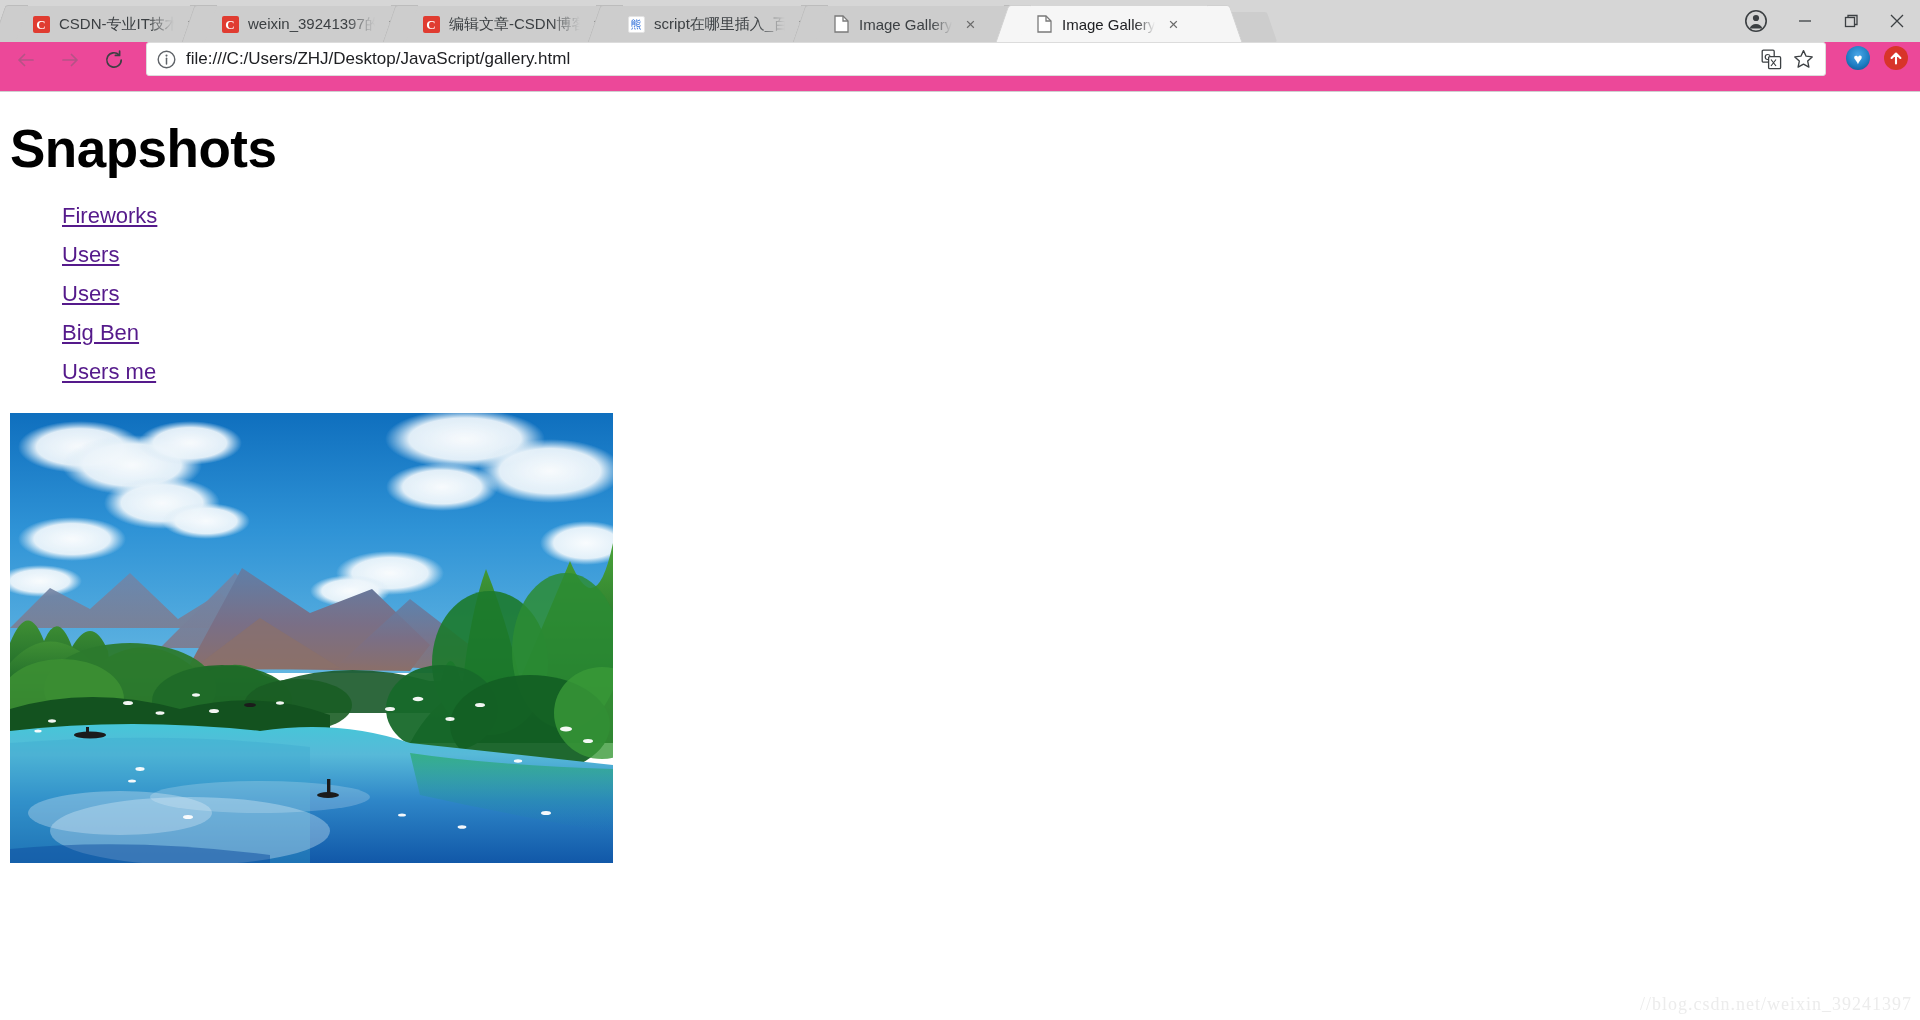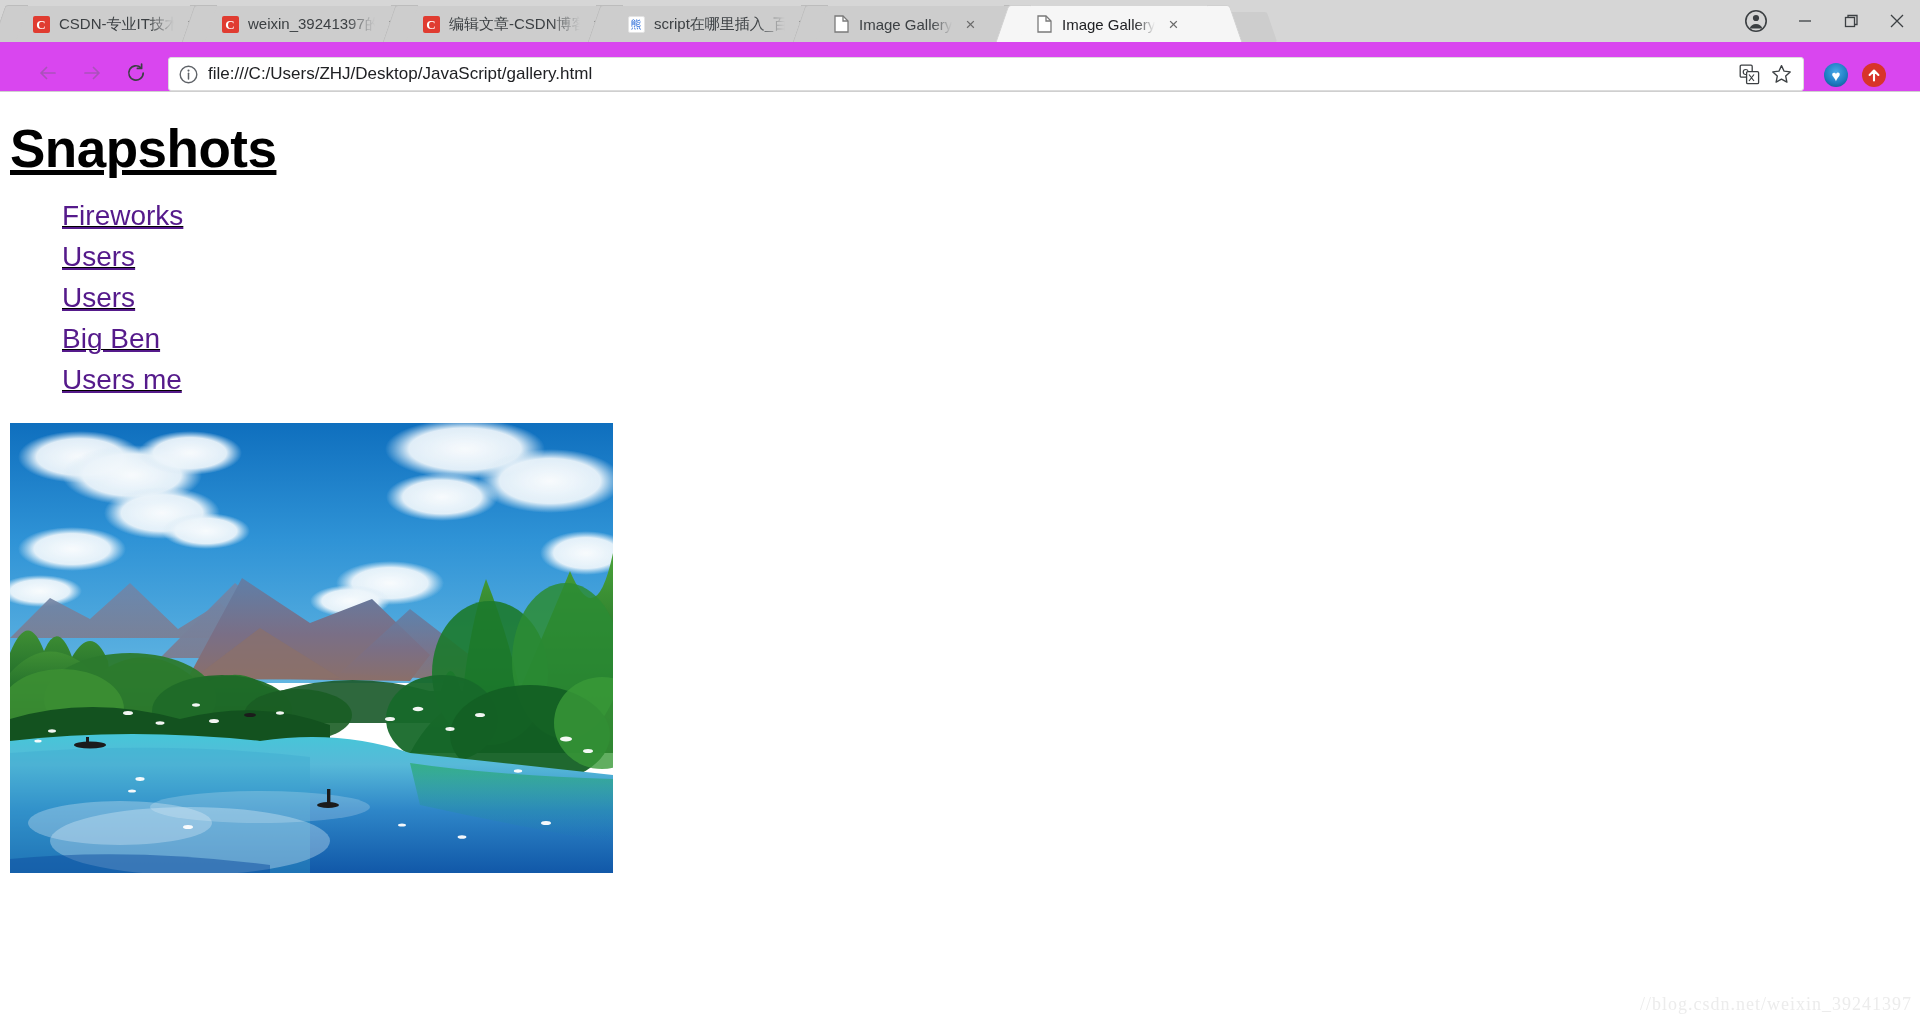--- a/index.html
+++ b/index.html
@@ -154,24 +154,24 @@
   .win-btn {
     width: 46px; height: 42px;
     display: flex; align-items: center; justify-content: center;
     color: #3c4043;
   }
   .win-btn.profile { width: 52px; }
 
   
   .toolbar {
     height: 50px;
-    background: #d946ef;
-    display: flex;
-    align-items: flex-end;
-    padding: 0 30px;
+    background: #ec4899;
+    display: flex;
+    align-items: flex-start;
+    padding: 0 8px;
     border-bottom: 1px solid #cfcfcf;
   }
   .nav-btn {
     width: 36px; height: 36px;
     display: flex; align-items: center; justify-content: center;
     border-radius: 50%;
     margin-right: 8px;
   }
   .nav-btn.disabled { opacity: .38; }
 
@@ -225,21 +225,20 @@
     display: flex; align-items: center; justify-content: center;
   }
 
   
   .page {
     position: relative;
     width: 1920px;
     height: 927px;
     background: #ffffff;
     overflow: hidden;
-    text-decoration: underline;
   }
   .page-inner { padding: 0 10px; }
 
   h1.page-title {
     font-size: 53px;
     font-weight: 700;
     color: #000;
     margin: 28px 0 22px 0;
     letter-spacing: -0.5px;
     line-height: 1.1;
@@ -250,21 +249,21 @@
     margin: 0 0 0 52px;
     padding: 0;
   }
   ul.snapshot-list li {
     font-size: 0;
     line-height: 31px;
     margin: 0;
   }
   ul.snapshot-list li a,
   .inline-link {
-    font-size: 28px;
+    font-size: 22px;
     color: #551a8b;
     text-decoration: underline;
     font-family: "Liberation Sans", sans-serif;
     cursor: pointer;
   }
   .sub-link-line { display: block; line-height: 31px; }
 
   .placeholder-image {
     margin: 18px 0 0 0;
     width: 603px;

